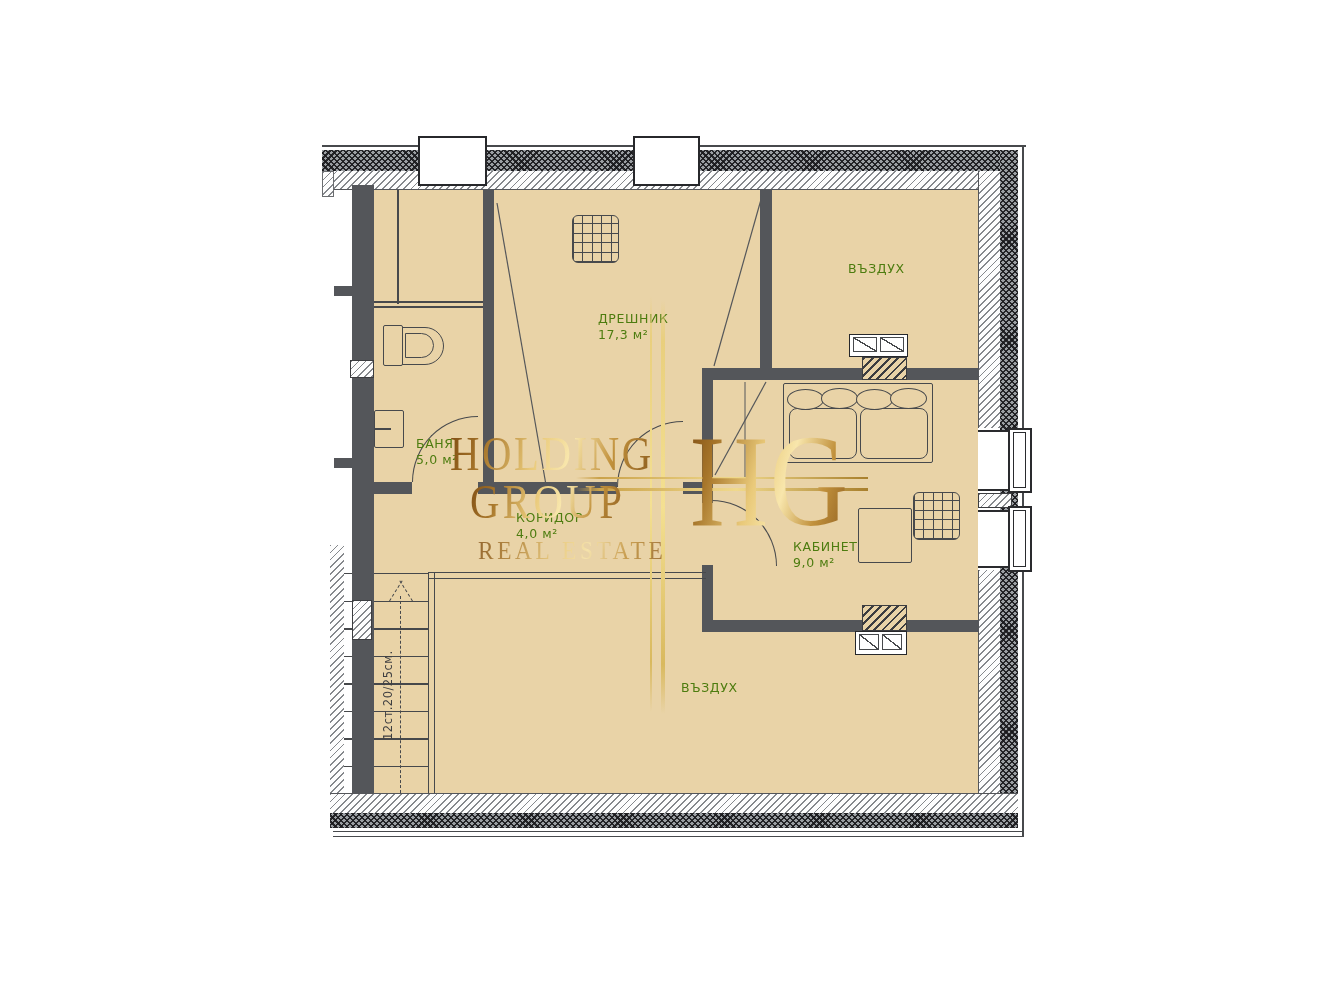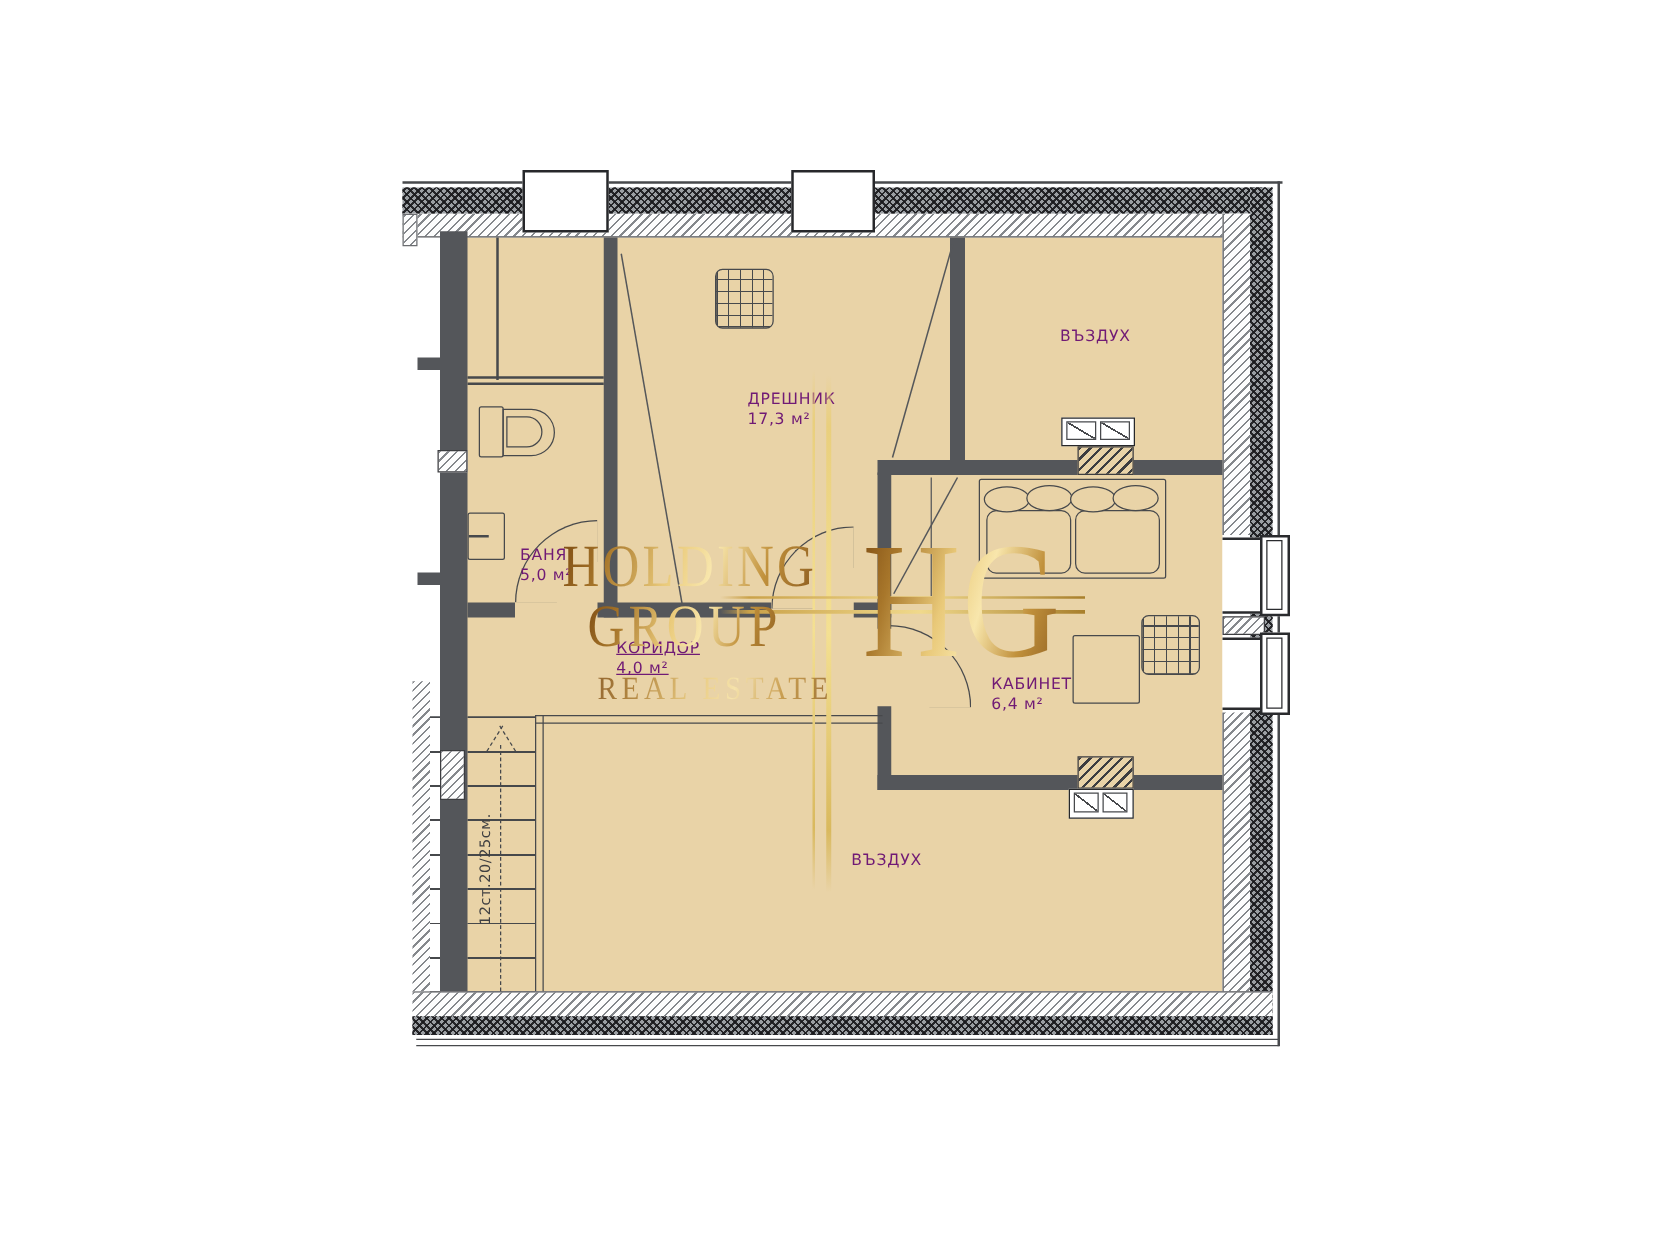--- a/index.html
+++ b/index.html
@@ -19,21 +19,21 @@
   .grid5{border:1.5px solid #47494c;border-radius:6px;
          background-image:repeating-linear-gradient(90deg,#47494c 0 1px,transparent 1px 9.4px),
                           repeating-linear-gradient(0deg,#47494c 0 1px,transparent 1px 9.4px);}
   .outline{border:1.5px solid #47494c;background:transparent;border-radius:2px;}
   .white-box{background:#fff;border:2.5px solid #27282b;}
   .arc{border:0 solid #47494c;background:transparent;}
   .arc-tl{border-top:1.5px solid #47494c;border-left:1.5px solid #47494c;border-top-left-radius:100% 100%;}
   .arc-tr{border-top:1.5px solid #47494c;border-right:1.5px solid #47494c;border-top-right-radius:100% 100%;}
   .steps{background-image:repeating-linear-gradient(180deg,#46484b 0 1.5px,transparent 1.5px 27.5px);}
   .ticks{background-image:repeating-linear-gradient(180deg,#46484b 0 1.5px,transparent 1.5px 27.5px);}
-  .room-label{color:#701a75;font-size:12.5px;letter-spacing:.6px;line-height:16px;white-space:nowrap;}
+  .room-label{color:#4d7c0f;font-size:12.5px;letter-spacing:.6px;line-height:16px;white-space:nowrap;}
   .room-label .area{display:block;}
   .stairs-note{color:#3f3f41;font-size:11.5px;letter-spacing:.5px;
                writing-mode:vertical-rl;transform:rotate(180deg);white-space:nowrap;}
   .gold-text{font-family:"Liberation Serif",serif;color:transparent;
              background-image:linear-gradient(110deg,#7e4c12 0%,#a8772b 18%,#e9c979 42%,#f8e6ac 58%,#c1913c 78%,#8a5a1e 100%);
              -webkit-background-clip:text;background-clip:text;line-height:1;white-space:nowrap;}
   .goldline-v{background:linear-gradient(180deg,rgba(240,217,140,0) 0%,#e9cf7d 10%,#f4e092 50%,#d9b95e 88%,rgba(217,185,94,0) 100%);}
   .goldline-h{background:linear-gradient(90deg,rgba(200,160,70,0) 0%,#caa24a 8%,#f0d98c 55%,#a87f2c 100%);}
   svg{display:block;}
 </style>
@@ -151,27 +151,27 @@
     <span>ДРЕШНИК</span>
     <span class="area">17,3 м²</span>
   </div>
   <div class="abs room-label" style="left:848px;top:261px;">
     <span>ВЪЗДУХ</span>
   </div>
   <div class="abs room-label" style="left:416px;top:436px;">
     <span>БАНЯ</span>
     <span class="area">5,0 м²</span>
   </div>
-  <div class="abs room-label" style="left:493px;top:510px;text-decoration:underline;">
+  <div class="abs room-label" style="left:516px;top:510px;">
     <span>КОРИДОР</span>
     <span class="area">4,0 м²</span>
   </div>
   <div class="abs room-label" style="left:793px;top:539px;">
     <span>КАБИНЕТ</span>
-    <span class="area">6,4 м²</span>
+    <span class="area">9,0 м²</span>
   </div>
   <div class="abs room-label" style="left:681px;top:680px;">
     <span>ВЪЗДУХ</span>
   </div>
 
   <div class="abs goldline-v" style="left:650px;top:296px;width:2px;height:416px;"></div>
   <div class="abs goldline-v" style="left:661px;top:300px;width:4px;height:414px;"></div>
   <div class="abs goldline-h" style="left:576px;top:477px;width:292px;height:2px;"></div>
   <div class="abs goldline-h" style="left:576px;top:488px;width:292px;height:3px;"></div>
 

